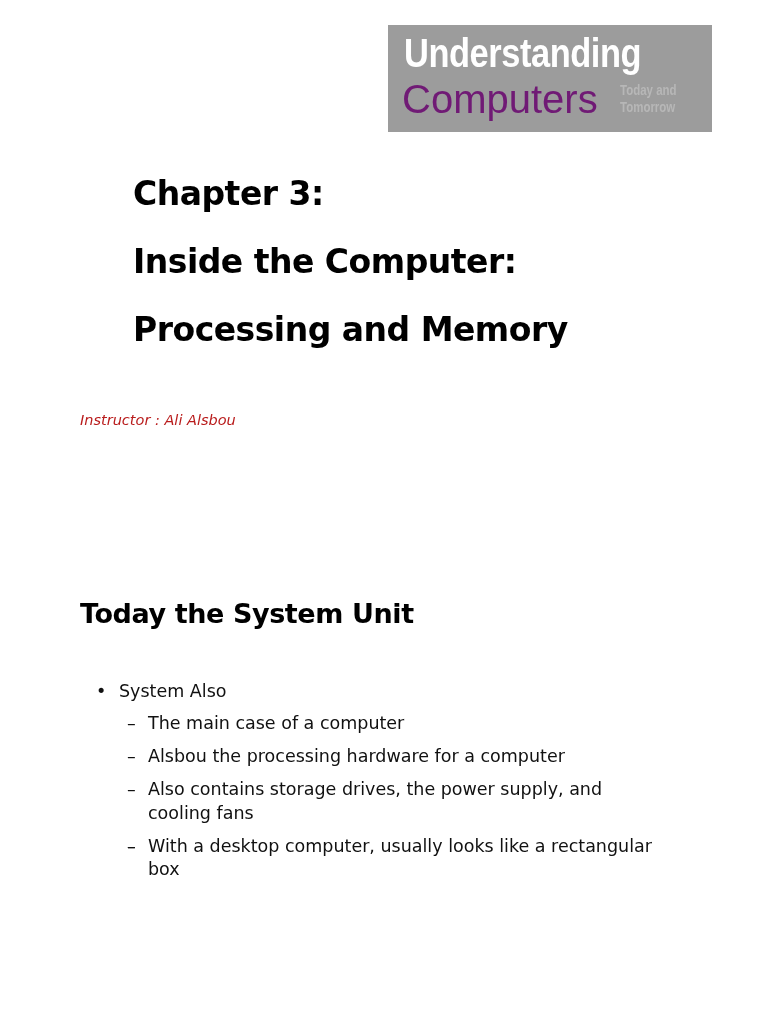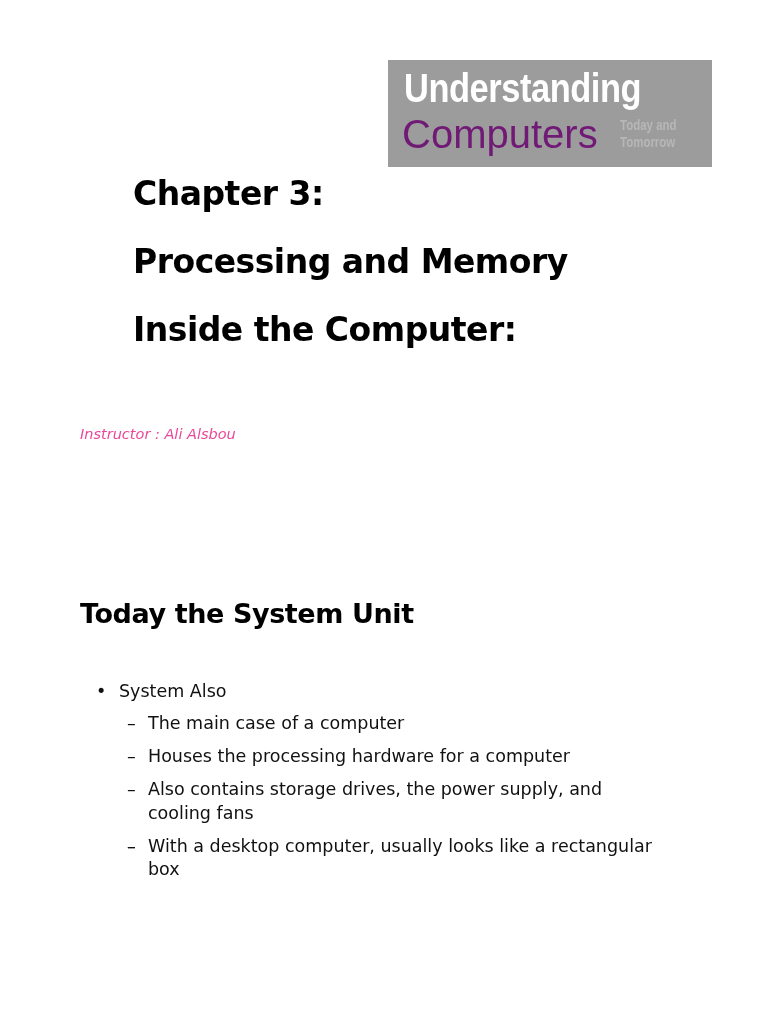--- a/index.html
+++ b/index.html
@@ -16,21 +16,20 @@
       color: #000000;
     }
     .logo {
       position: absolute;
       left: 388px;
       top: 25px;
       width: 324px;
       height: 107px;
       background: #9c9c9c;
       box-sizing: border-box;
-      margin-top: 35px;
     }
     .logo-line1 {
       position: absolute;
       left: 16px;
       top: 6px;
       font-family: "Liberation Sans", sans-serif;
       font-weight: bold;
       font-size: 40px;
       letter-spacing: -0.5px;
       color: #ffffff;
@@ -69,24 +68,24 @@
       font-weight: bold;
       font-size: 33px;
       line-height: 68px;
       letter-spacing: -0.5px;
       white-space: nowrap;
       margin-left: 12px;
     }
     .instructor {
       position: absolute;
       left: 80px;
-      top: 426px;
+      top: 412px;
       font-style: italic;
       font-size: 14.5px;
-      color: #ec4899;
+      color: #b91c1c;
       white-space: nowrap;
     }
     .section-heading {
       position: absolute;
       left: 80px;
       top: 598px;
       font-weight: bold;
       font-size: 27px;
       letter-spacing: -0.4px;
       white-space: nowrap;
@@ -130,40 +129,40 @@
   <div class="logo-line1">Understanding</div>
   <div class="logo-line2">Computers</div>
   <div class="logo-tag">
     <div>Today and</div>
     <div>Tomorrow</div>
   </div>
 </div>
 
 <div class="title-block">
   <div class="title-line">Chapter 3:</div>
+  <div class="title-line">Inside the Computer:</div>
   <div class="title-line">Processing and Memory</div>
-  <div class="title-line">Inside the Computer:</div>
 </div>
 
 <div class="instructor">Instructor : Ali Alsbou</div>
 
 <div class="section-heading">Today the System Unit</div>
 
 <div class="bullets">
   <div class="b1">
     <span class="mark">•</span>
     <span>System Also</span>
   </div>
   <div class="b2">
     <span class="mark">–</span>
     <span>The main case of a computer</span>
   </div>
   <div class="b2">
     <span class="mark">–</span>
-    <span>Houses the processing hardware for a computer</span>
+    <span>Alsbou the processing hardware for a computer</span>
   </div>
   <div class="b2">
     <span class="mark">–</span>
     <span>Also contains storage drives, the power supply, and cooling fans</span>
   </div>
   <div class="b2">
     <span class="mark">–</span>
   </div>
   <div class="b2">
     <span class="mark">–</span>

